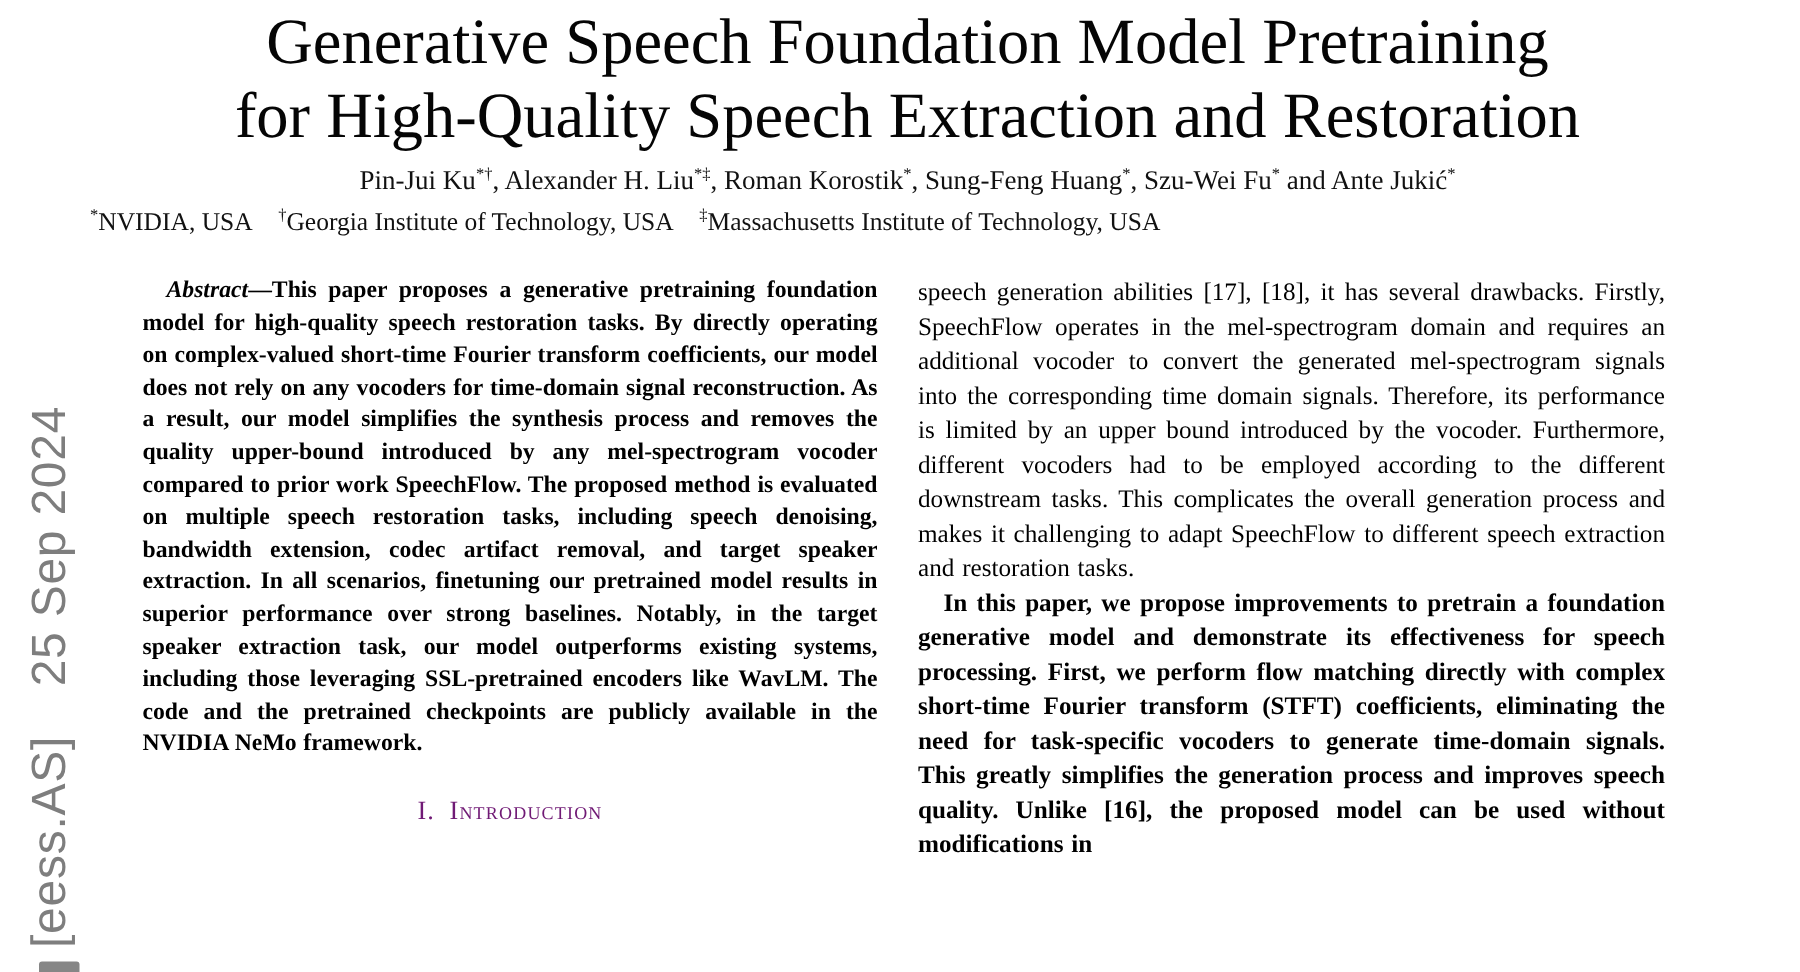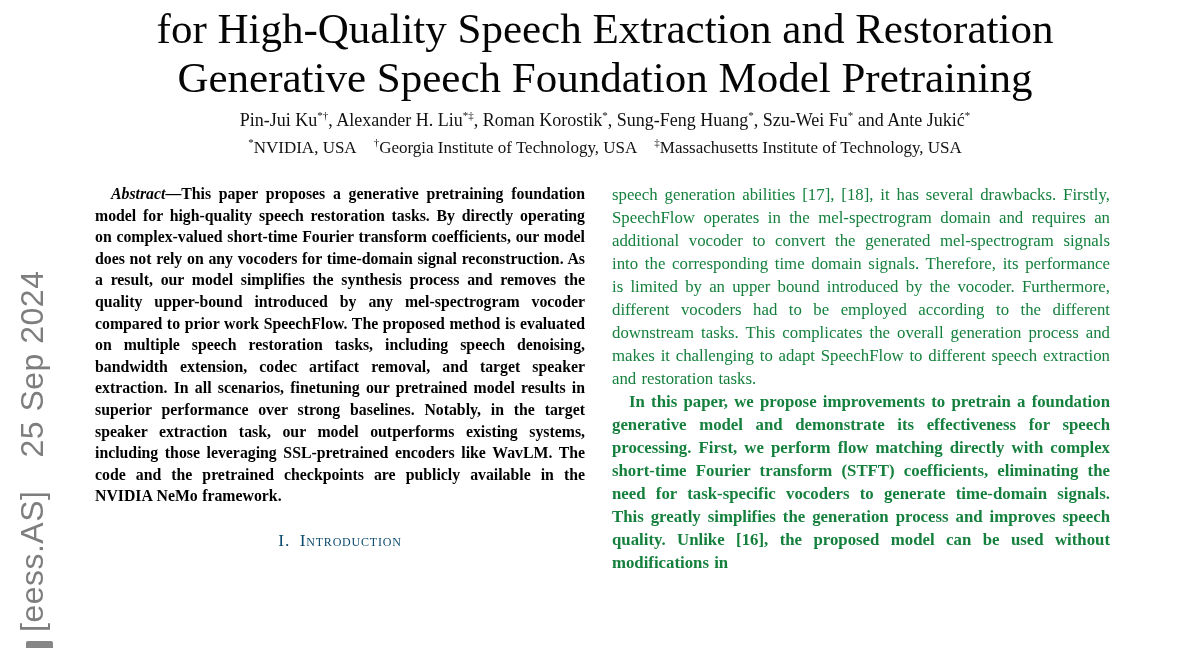--- a/index.html
+++ b/index.html
@@ -54,21 +54,21 @@
     text-align:center;
     margin-top:8px;
     font-size:18px;
     color:#111;
   }
   .authors sup, .affiliations sup {
     font-size:11px;
     line-height:0;
   }
   .affiliations {
-    text-align:center;
+    text-align:left;
     margin-top:7px;
     font-size:17px;
     color:#111;
   }
 
   .columns {
     display:flex;
     margin-top:25px;
     padding-left:35px;
     gap:27px;
@@ -88,43 +88,43 @@
   .seg-bi { font-style:italic; font-weight:bold; }
   .seg-sc { font-variant:small-caps; }
 
   .section-heading {
     margin-top:23px;
     text-align:center;
     text-indent:0;
     font-size:17.5px;
     letter-spacing:0.8px;
     word-spacing:2px;
-    color:#0c4a6e;
+    color:#701a75;
   }
 
   .col-right p {
     font-size:16.8px;
     line-height:23px;
     text-align:justify;
     word-spacing:1px;
-    color:#15803d;
+    color:#000000;
   }
   .col-right p + p { text-indent:17px;font-weight:bold; }
 </style>
 </head>
 <body>
 
 <div class="arxiv-stamp" style="color: rgb(126, 126, 126);">[eess.AS]  25 Sep 2024</div>
 <div class="stamp-cut-glyph"></div>
 
 <div class="page">
 
   <div class="title">
+    <div>Generative Speech Foundation Model Pretraining</div>
     <div>for High-Quality Speech Extraction and Restoration</div>
-    <div>Generative Speech Foundation Model Pretraining</div>
   </div>
 
   <div class="authors"><span>Pin-Jui Ku</span><sup>*†</sup><span>, Alexander H. Liu</span><sup>*‡</sup><span>, Roman Korostik</span><sup>*</sup><span>, Sung-Feng Huang</span><sup>*</sup><span>, Szu-Wei Fu</span><sup>*</sup><span> and Ante Jukić</span><sup>*</sup></div>
 
   <div class="affiliations"><sup>*</sup><span>NVIDIA, USA</span><span>  </span><sup>†</sup><span>Georgia Institute of Technology, USA</span><span>  </span><sup>‡</sup><span>Massachusetts Institute of Technology, USA</span></div>
 
   <div class="columns">
 
     <div class="col-left">
       <p class="abstract"><span class="seg-bi">Abstract</span><span>—This paper proposes a generative pretraining foundation model for high-quality speech restoration tasks. By directly operating on complex-valued short-time Fourier transform coefficients, our model does not rely on any vocoders for time-domain signal reconstruction. As a result, our model simplifies the synthesis process and removes the quality upper-bound introduced by any mel-spectrogram vocoder compared to prior work SpeechFlow. The proposed method is evaluated on multiple speech restoration tasks, including speech denoising, bandwidth extension, codec artifact removal, and target speaker extraction. In all scenarios, finetuning our pretrained model results in superior performance over strong baselines. Notably, in the target speaker extraction task, our model outperforms existing systems, including those leveraging SSL-pretrained encoders like WavLM. The code and the pretrained checkpoints are publicly available in the NVIDIA NeMo framework.</span></p>

